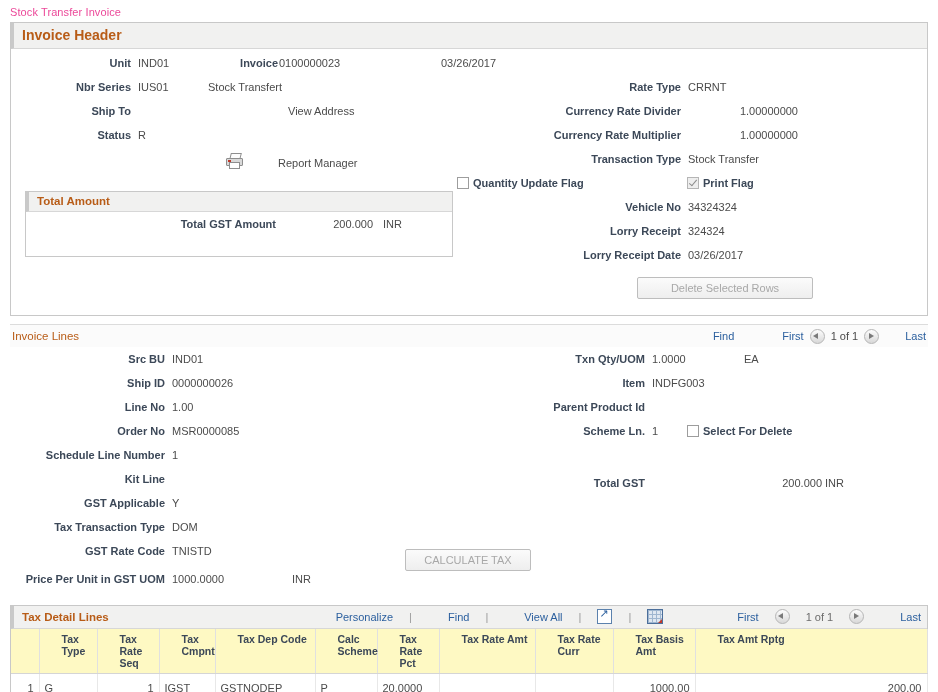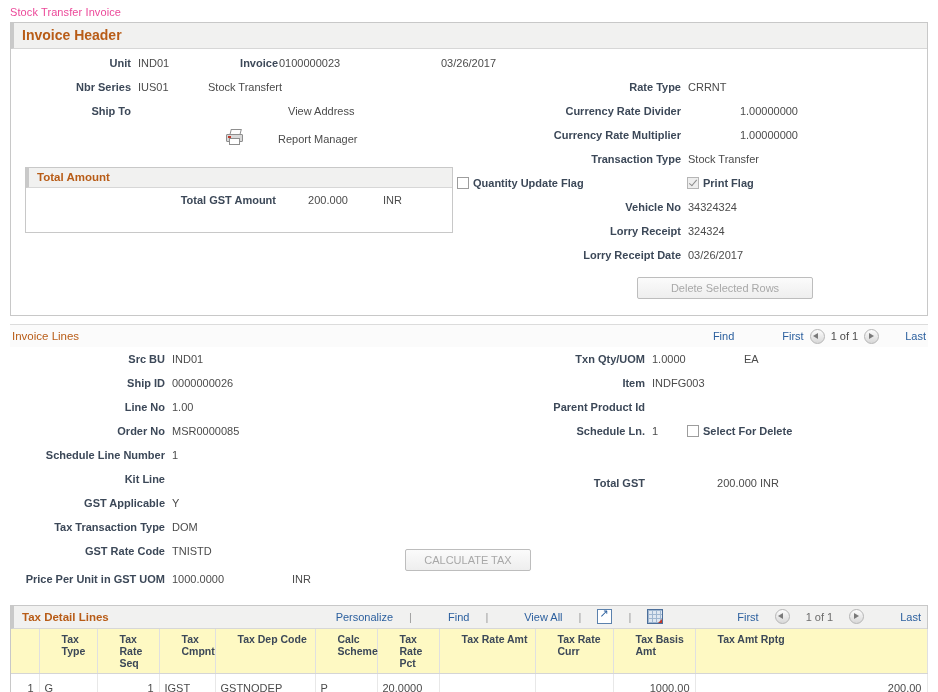--- a/index.html
+++ b/index.html
@@ -62,21 +62,21 @@
     color: #3c4858;
     text-align: right;
     white-space: nowrap;
   }
   .val {
     color: #4b4b4b;
     white-space: nowrap;
   }
   .val-r {
     color: #4b4b4b;
-    text-align: center;
+    text-align: right;
     white-space: nowrap;
   }
 
   
   .hdr-cols { display: flex; }
   .hdr-left { width: 430px; }
   .hdr-right { width: 470px; }
 
   .l-lbl  { width: 120px; padding-right: 7px; }
   .l-val  { width: 70px; }
@@ -376,20 +376,24 @@
             <div class="val" style="width:220px">Stock Transfert</div>
           </div>
 
           <div class="frow">
             <div class="lbl l-lbl">Ship To</div>
             <div class="val l-val"></div>
             <div style="width:80px"></div>
             <div class="val">View Address</div>
           </div>
 
+          <div class="frow">
+            <div class="lbl l-lbl">Status</div>
+            <div class="val l-val">R</div>
+          </div>
 
           <div class="frow" style="height:32px">
             <div style="width:215px"></div>
             <div class="printer">
               <span class="paper-top"></span>
               <span class="body"></span>
               <span class="dot"></span>
               <span class="paper-out"></span>
             </div>
             <div class="val" style="margin-left:35px">Report Manager</div>
@@ -537,21 +541,21 @@
         </div>
         <div class="frow">
           <div class="lbl ln-lbl-r">Item</div>
           <div class="val ln-val-r">INDFG003</div>
         </div>
         <div class="frow">
           <div class="lbl ln-lbl-r">Parent Product Id</div>
           <div class="val ln-val-r"></div>
         </div>
         <div class="frow">
-          <div class="lbl ln-lbl-r">Schedule Ln.</div>
+          <div class="lbl ln-lbl-r">Scheme Ln.</div>
           <div class="val" style="width:35px">1</div>
           <div>
             <span class="cbx"></span><span class="cbx-label">Select For Delete</span>
           </div>
         </div>
         <div class="frow" style="height:28px"></div>
         <div class="frow">
           <div class="lbl ln-lbl-r">Total GST</div>
           <div class="val-r" style="width:192px">200.000 INR</div>
         </div>

